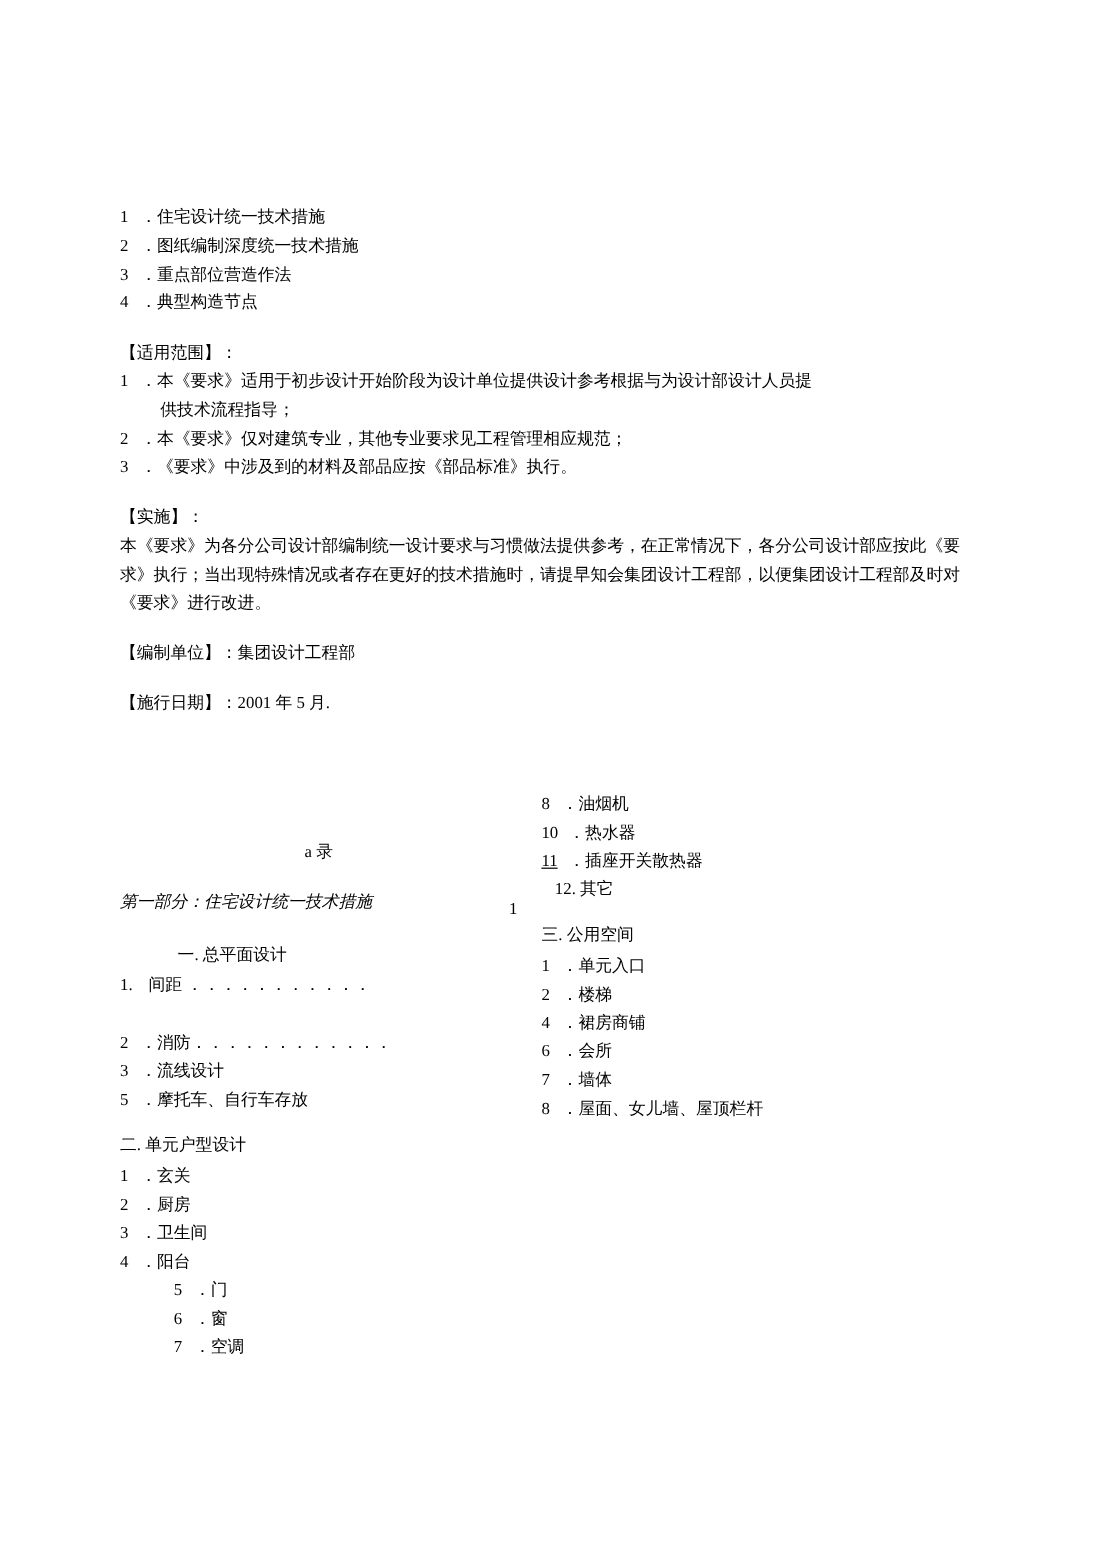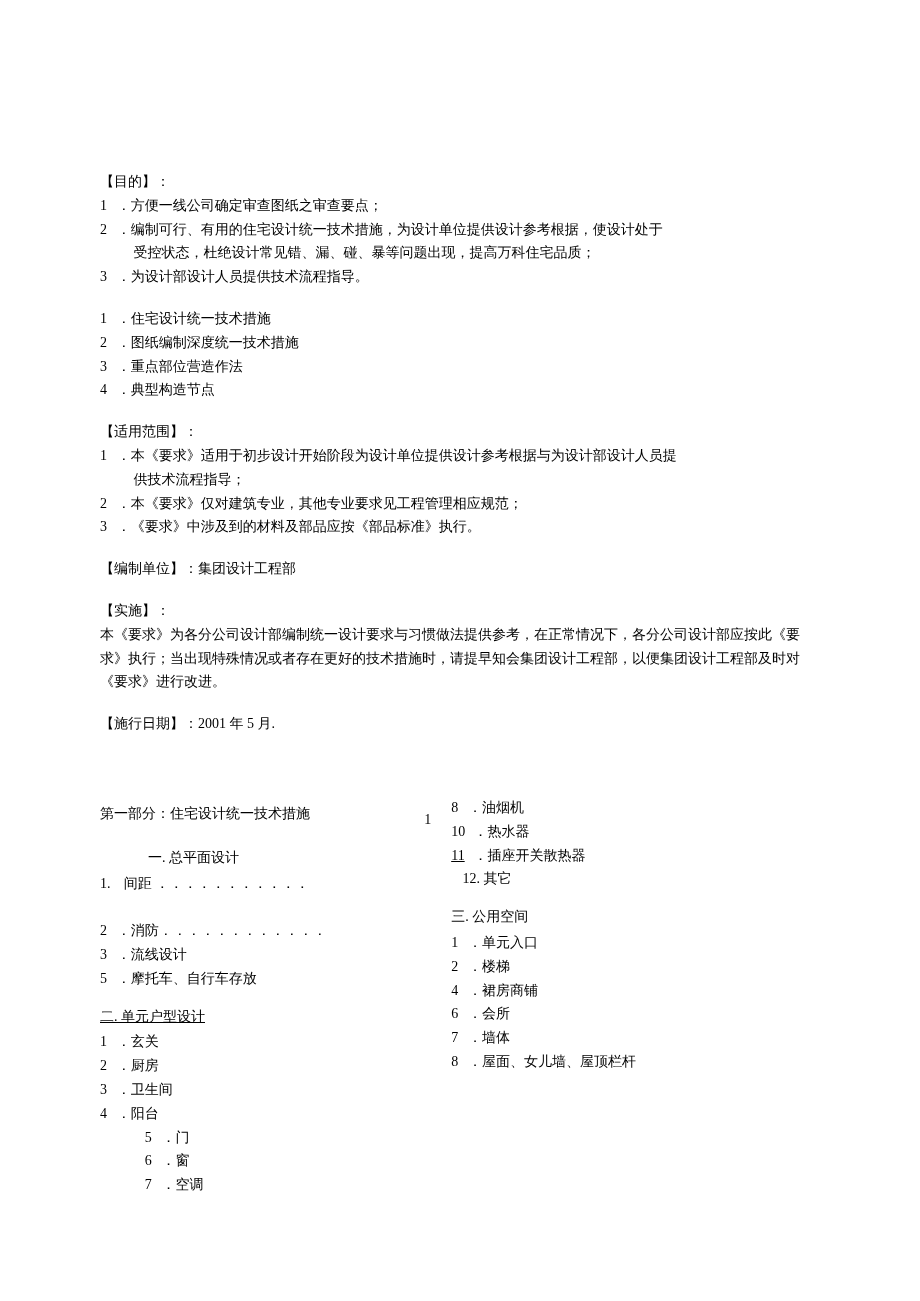--- a/index.html
+++ b/index.html
@@ -58,83 +58,71 @@
     }
     .subindent {
       padding-left: 3.2em;
     }
   </style>
 </head>
 <body>
 
 <div class="page">
 
-  <div class="section">
-    <p class="section-title">【目的】：</p>
-    <p class="numbered-line">
-      <span class="num">1</span><span>．方便一线公司确定审查图纸之审查要点；</span>
-    </p>
-    <p class="numbered-line">
-      <span class="num">2</span><span>．编制可行、有用的住宅设计统一技术措施，为设计单位提供设计参考根据，使设计处于</span>
-    </p>
-    <p class="numbered-line indent">受控状态，杜绝设计常见错、漏、碰、暴等问题出现，提高万科住宅品质；</p>
-    <p class="numbered-line">
-      <span class="num">3</span><span>．为设计部设计人员提供技术流程指导。</span>
-    </p>
-  </div>
 
   <div class="section">
     <p class="numbered-line"><span class="num">1</span><span>．住宅设计统一技术措施</span></p>
     <p class="numbered-line"><span class="num">2</span><span>．图纸编制深度统一技术措施</span></p>
     <p class="numbered-line"><span class="num">3</span><span>．重点部位营造作法</span></p>
     <p class="numbered-line"><span class="num">4</span><span>．典型构造节点</span></p>
   </div>
 
   <div class="section">
     <p class="section-title">【适用范围】：</p>
     <p class="numbered-line"><span class="num">1</span><span>．本《要求》适用于初步设计开始阶段为设计单位提供设计参考根据与为设计部设计人员提</span></p>
     <p class="numbered-line indent">供技术流程指导；</p>
     <p class="numbered-line"><span class="num">2</span><span>．本《要求》仅对建筑专业，其他专业要求见工程管理相应规范；</span></p>
     <p class="numbered-line"><span class="num">3</span><span>．《要求》中涉及到的材料及部品应按《部品标准》执行。</span></p>
   </div>
 
   <div class="section">
+    <p class="section-title">【实施】：</p>
+    <p class="numbered-line">本《要求》为各分公司设计部编制统一设计要求与习惯做法提供参考，在正常情况下，各分公司设计部应按此《要求》执行；当出现特殊情况或者存在更好的技术措施时，请提早知会集团设计工程部，以便集团设计工程部及时对《要求》进行改进。</p>
+  </div>
+
+  <div class="section">
     <p class="numbered-line">
       <span>【编制单位】：</span><span>集团设计工程部</span>
     </p>
-  </div>
-
-  <div class="section">
-    <p class="section-title">【实施】：</p>
-    <p class="numbered-line">本《要求》为各分公司设计部编制统一设计要求与习惯做法提供参考，在正常情况下，各分公司设计部应按此《要求》执行；当出现特殊情况或者存在更好的技术措施时，请提早知会集团设计工程部，以便集团设计工程部及时对《要求》进行改进。</p>
   </div>
 
   <div class="section">
     <p class="numbered-line">
       <span>【施行日期】：</span><span>2001 年 5 月.</span>
     </p>
   </div>
 
   <div class="cols" style="margin-top:60px;">
 
     <div class="col col-left">
+      <p class="toc-title">a 录</p>
 
       <div style="display:flex;align-items:flex-end;">
-        <p class="part-header" style="flex:1;">第一部分：住宅设计统一技术措施</p>
+        <p class="part-header" style="flex:1;font-style:italic;">第一部分：住宅设计统一技术措施</p>
         <span style="width:24px;text-align:right;">1</span>
       </div>
 
       <p class="group-title" style="margin-top:14px;margin-left:48px;">一. 总平面设计</p>
       <p class="numbered-line"><span class="num">1.</span>&nbsp;&nbsp;<span>间距</span> <span>．．．．．．．．．．．</span></p>
       <p class="numbered-line">&nbsp;</p>
       <p class="numbered-line"><span class="num">2</span><span>．消防．．．．．．．．．．．．</span></p>
       <p class="numbered-line"><span class="num">3</span><span>．流线设计</span></p>
       <p class="numbered-line"><span class="num">5</span><span>．摩托车、自行车存放</span></p>
 
-      <p class="group-title" style="margin-top:14px;text-decoration:underline;">二. 单元户型设计</p>
+      <p class="group-title" style="margin-top:14px;">二. 单元户型设计</p>
       <p class="numbered-line"><span class="num">1</span><span>．玄关</span></p>
       <p class="numbered-line"><span class="num">2</span><span>．厨房</span></p>
       <p class="numbered-line"><span class="num">3</span><span>．卫生间</span></p>
       <p class="numbered-line"><span class="num">4</span><span>．阳台</span></p>
       <p class="numbered-line subindent"><span class="num">5</span><span>．门</span></p>
       <p class="numbered-line subindent"><span class="num">6</span><span>．窗</span></p>
       <p class="numbered-line subindent"><span class="num">7</span><span>．空调</span></p>
     </div>
 
     <div class="col col-right">

